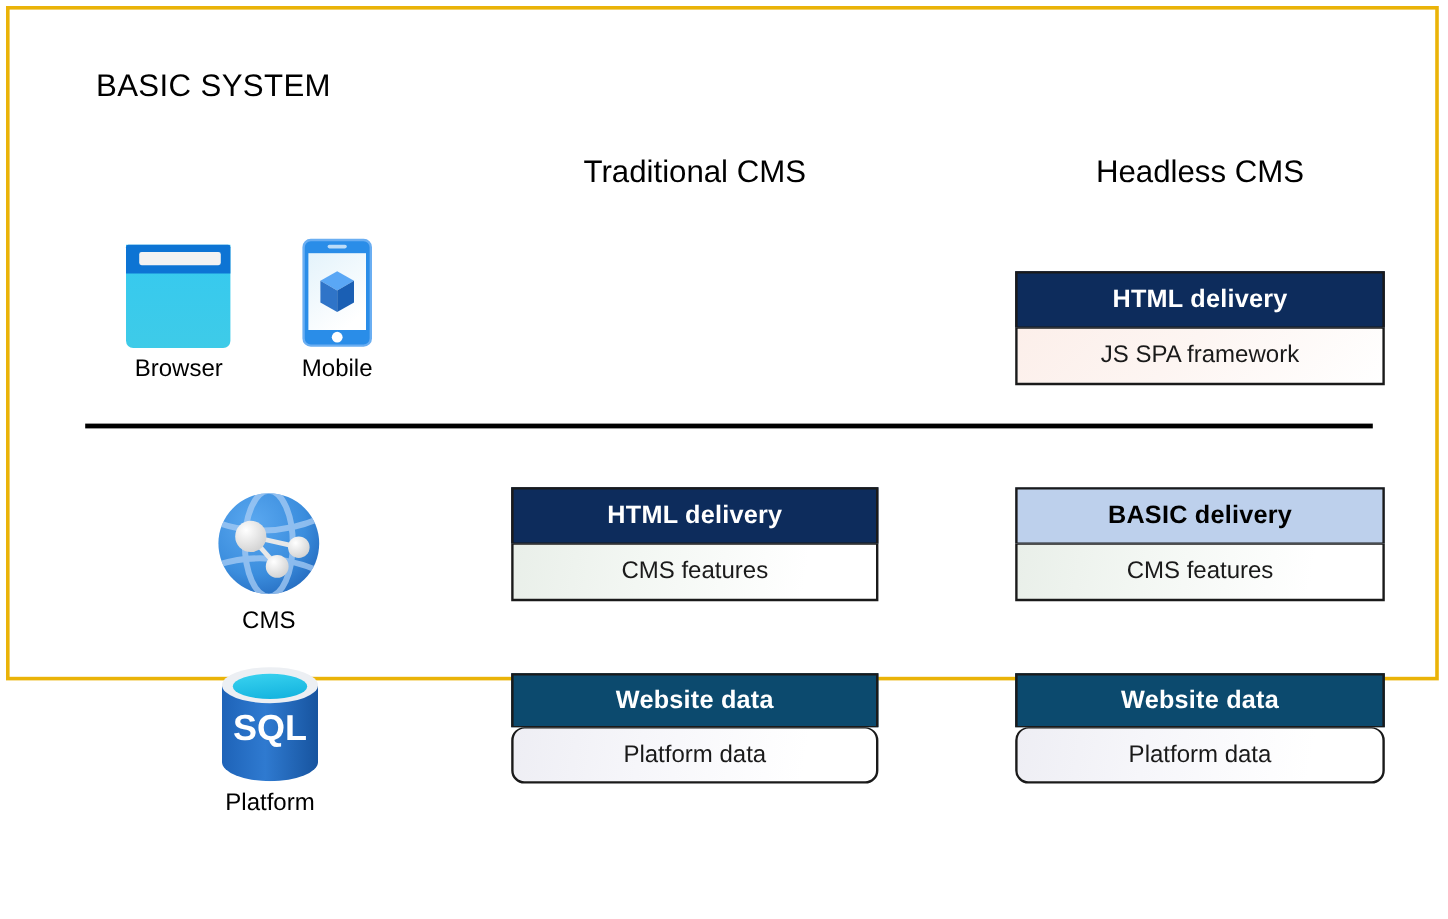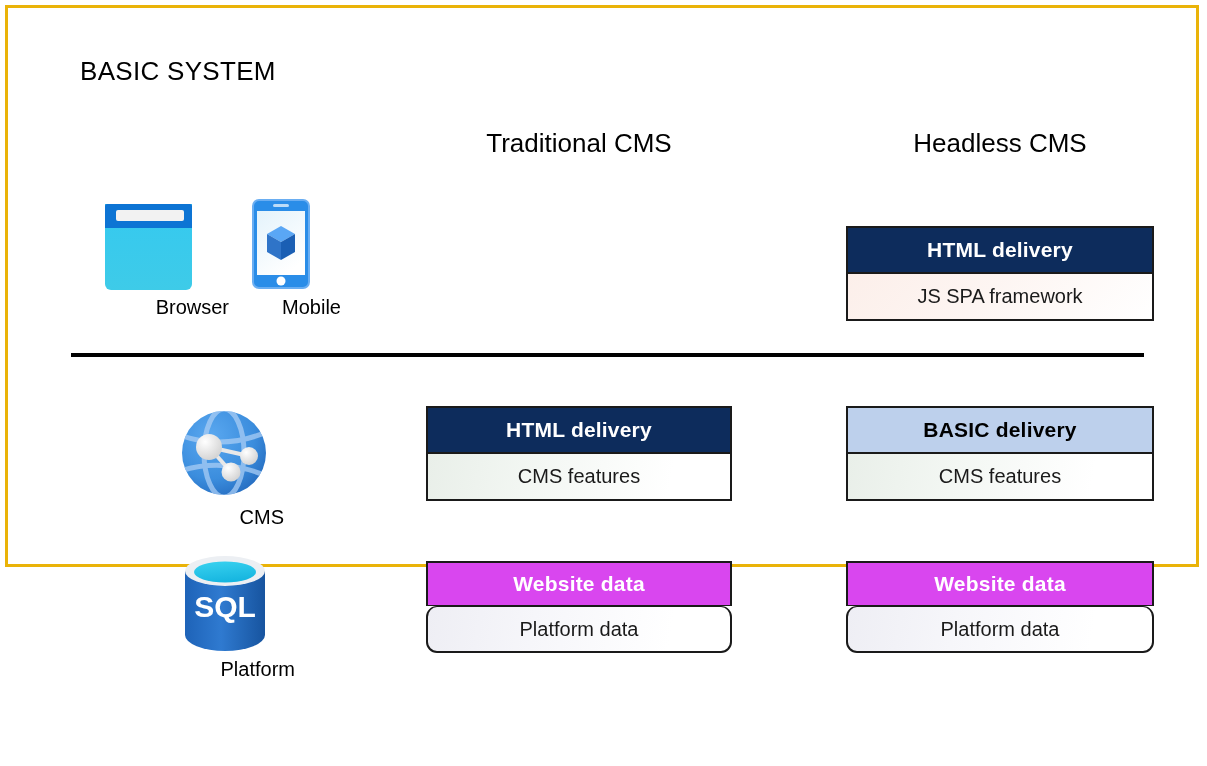--- a/index.html
+++ b/index.html
@@ -82,32 +82,32 @@
     align-items: center;
     justify-content: center;
     font-size: 20px;
     color: #1a1a1a;
     white-space: nowrap;
   }
 
   
   .bar-navy   { background: #0d2c5c; color: #ffffff; }
   .bar-ltblue { background: #bdd0ec; color: #000000; }
-  .bar-blue   { background: #d946ef; color: #ffffff; }
+  .bar-blue   { background: #0c4a6e; color: #ffffff; }
 
   .body-pink  { background: linear-gradient(135deg, #fcefea 0%, #fdf5f2 45%, #ffffff 100%); }
   .body-green { background: linear-gradient(100deg, #e9efe9 0%, #f3f7f3 35%, #ffffff 80%); }
   .body-gray  { background: linear-gradient(100deg, #eeeef4 0%, #f6f6fa 35%, #ffffff 80%); border-radius: 11px; }
 
   
   .icon-label {
     position: absolute;
     font-size: 20px;
     color: #000000;
-    text-align: right;
+    text-align: center;
     white-space: nowrap;
   }
 
   .icon-wrap { position: absolute; }
 </style>
 </head>
 <body>
 
 <div id="canvas">
   <div id="frame">

